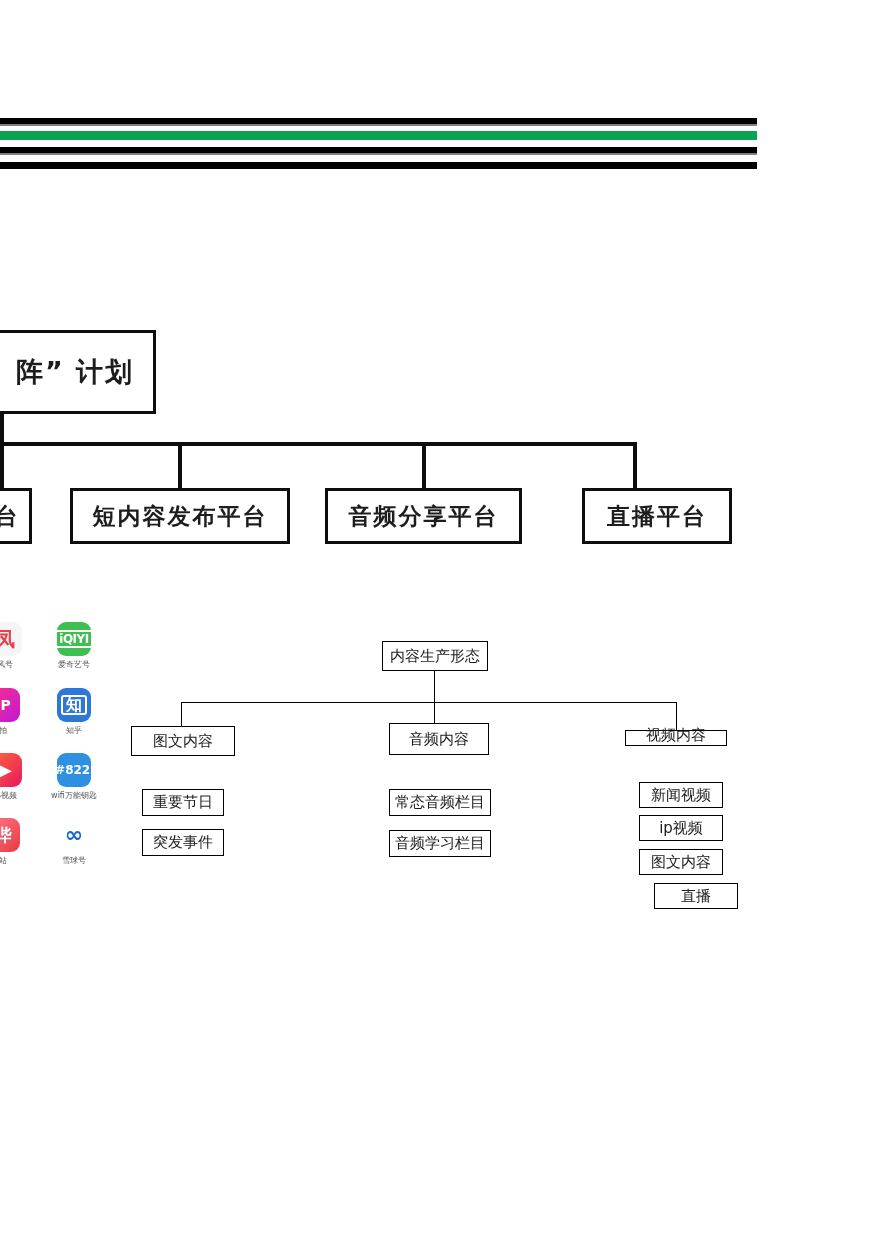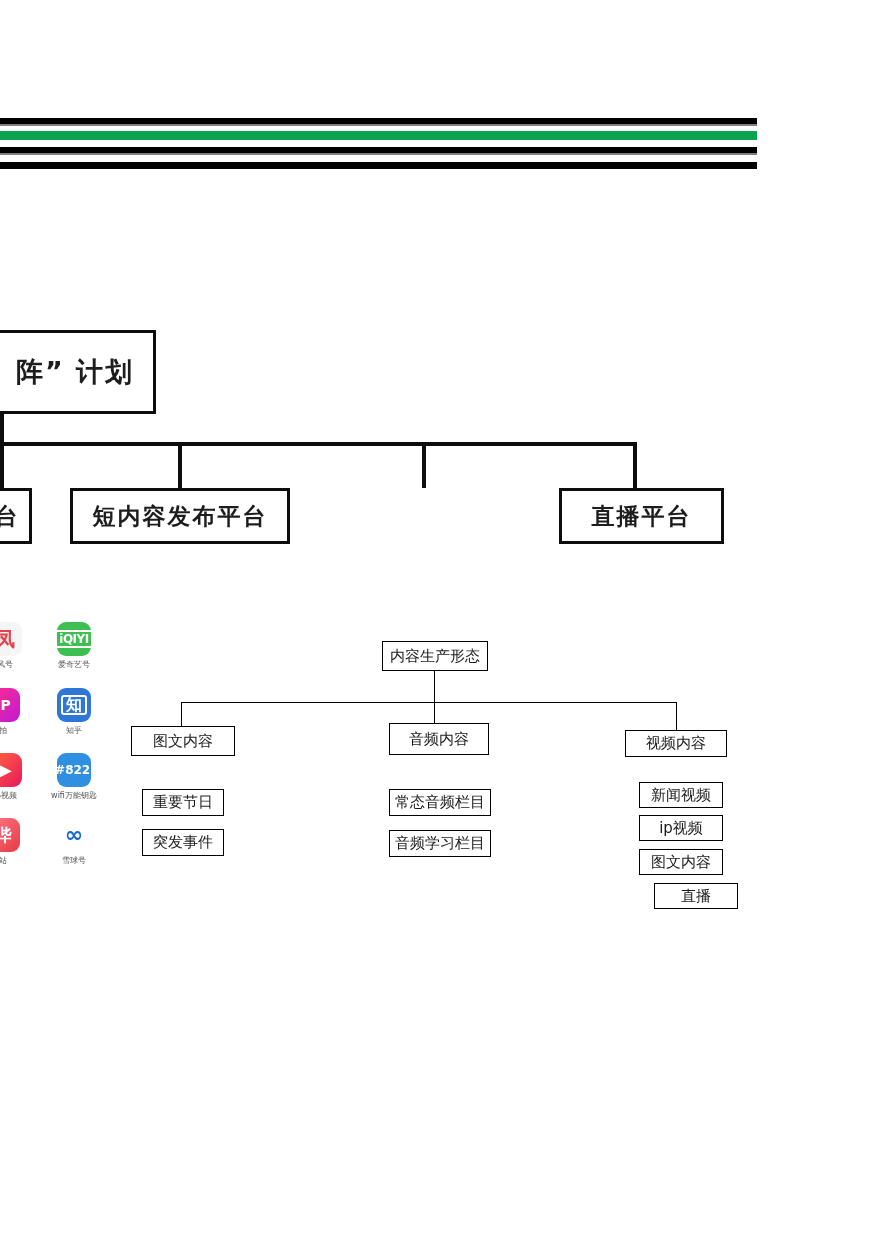--- a/index.html
+++ b/index.html
@@ -154,22 +154,25 @@
   <div class="conn" style="left:633px; top:442px; width:4px; height:46px;"></div>
 
   <div class="hbox platform" style="left:-92px; top:488px; width:124px; height:56px; padding-left:74px;">
     <span>台</span>
   </div>
 
   <div class="hbox platform" style="left:70px; top:488px; width:220px; height:56px;">
     <span>短内容发布平台</span>
   </div>
 
-
-  <div class="hbox platform" style="left:559px; top:488px; width:165px; height:56px;">
+  <div class="hbox platform" style="left:325px; top:488px; width:197px; height:56px;">
+    <span>音频分享平台</span>
+  </div>
+
+  <div class="hbox platform" style="left:582px; top:488px; width:150px; height:56px;">
     <span>直播平台</span>
   </div>
 
   <div class="app-cell" style="left:-27px; top:622px;">
     <div class="app-icon ic-feng">
       <span>凤</span>
     </div>
     <div class="app-label">风号</div>
   </div>
 
@@ -235,21 +238,21 @@
   <div class="conn conn-thin" style="left:676px; top:702px; width:1px; height:28px;"></div>
 
   <div class="tbox" style="left:131px; top:726px; width:104px; height:30px;">
     <span>图文内容</span>
   </div>
 
   <div class="tbox" style="left:389px; top:723px; width:100px; height:32px;">
     <span>音频内容</span>
   </div>
 
-  <div class="tbox" style="left:625px; top:730px; width:102px; height:27px;">
+  <div class="tbox" style="left:625px; top:730px; width:102px; height:16px;align-items:flex-end;">
     <span>视频内容</span>
   </div>
 
   <div class="tbox" style="left:142px; top:789px; width:82px; height:27px;text-align:center;">
     <span>重要节日</span>
   </div>
   <div class="tbox" style="left:142px; top:829px; width:82px; height:27px;">
     <span>突发事件</span>
   </div>
 

